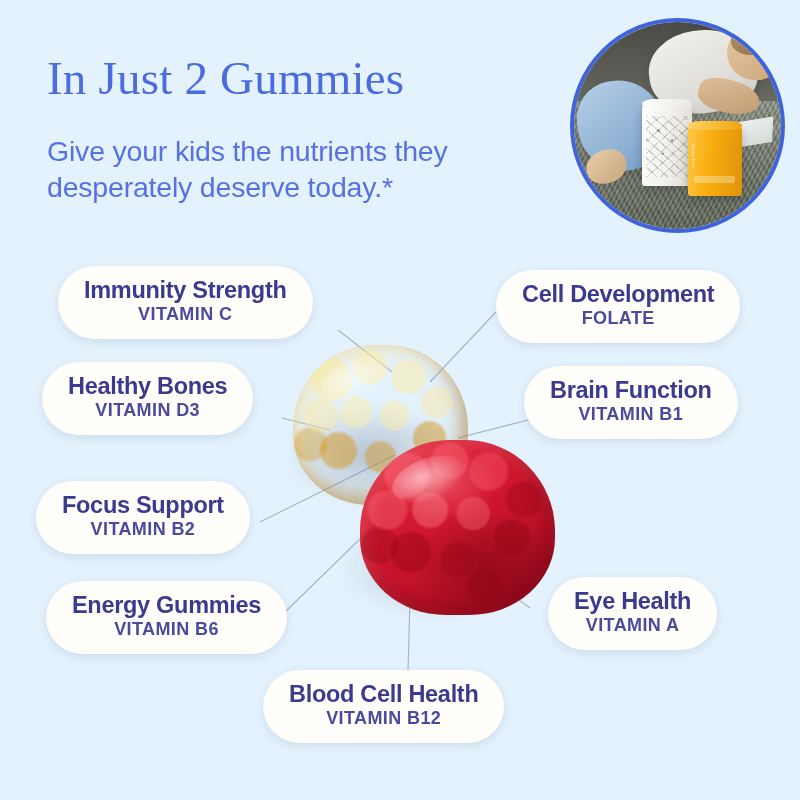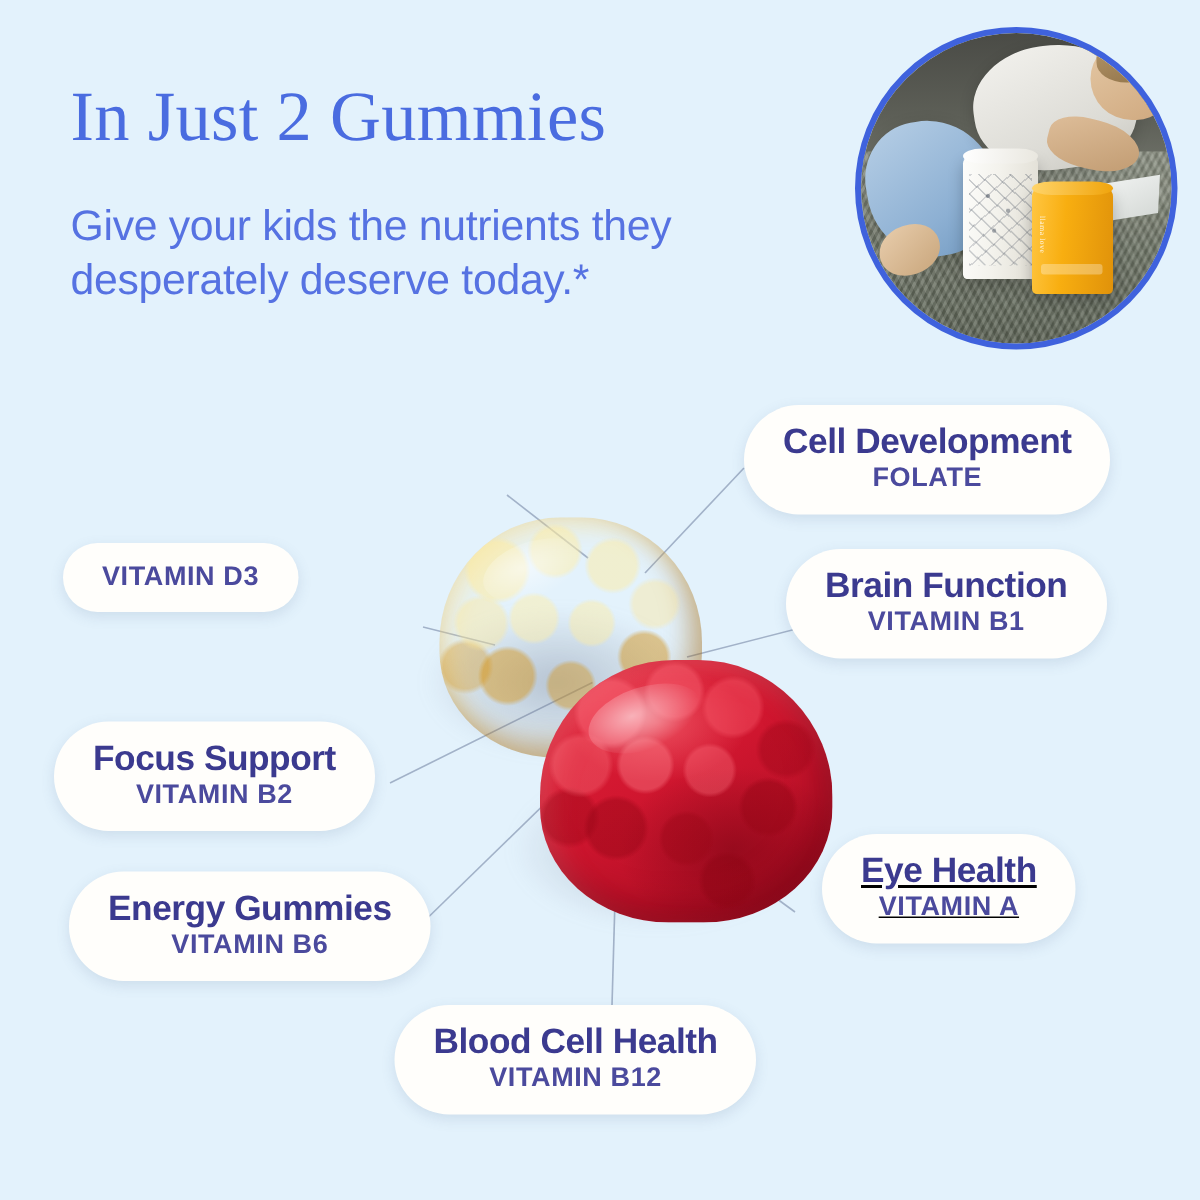--- a/index.html
+++ b/index.html
@@ -308,22 +308,27 @@
   </div>
 
   <div class="gummy gum-red">
     <div class="shadow"></div>
     <div class="body-blob">
       <div class="bumps"></div>
       <div class="gloss"></div>
     </div>
   </div>
 
+  <div class="pill" style="left:58px;  top:266px;">
+    <div class="t">Immunity Strength</div>
+    <div class="s">VITAMIN C</div>
+  </div>
 
   <div class="pill" style="left:42px;  top:362px;">
+    <div class="t">Healthy Bones</div>
     <div class="s">VITAMIN D3</div>
   </div>
 
   <div class="pill" style="left:36px;  top:481px;">
     <div class="t">Focus Support</div>
     <div class="s">VITAMIN B2</div>
   </div>
 
   <div class="pill" style="left:46px;  top:581px;">
     <div class="t">Energy Gummies</div>
@@ -339,18 +344,18 @@
     <div class="t">Cell Development</div>
     <div class="s">FOLATE</div>
   </div>
 
   <div class="pill" style="left:524px; top:366px;">
     <div class="t">Brain Function</div>
     <div class="s">VITAMIN B1</div>
   </div>
 
 
-  <div class="pill" style="left:548px; top:556px;text-decoration:underline;">
+  <div class="pill" style="left:548px; top:577px;">
     <div class="t">Eye Health</div>
     <div class="s">VITAMIN A</div>
   </div>
 
 </div>
 
 </body></html>

